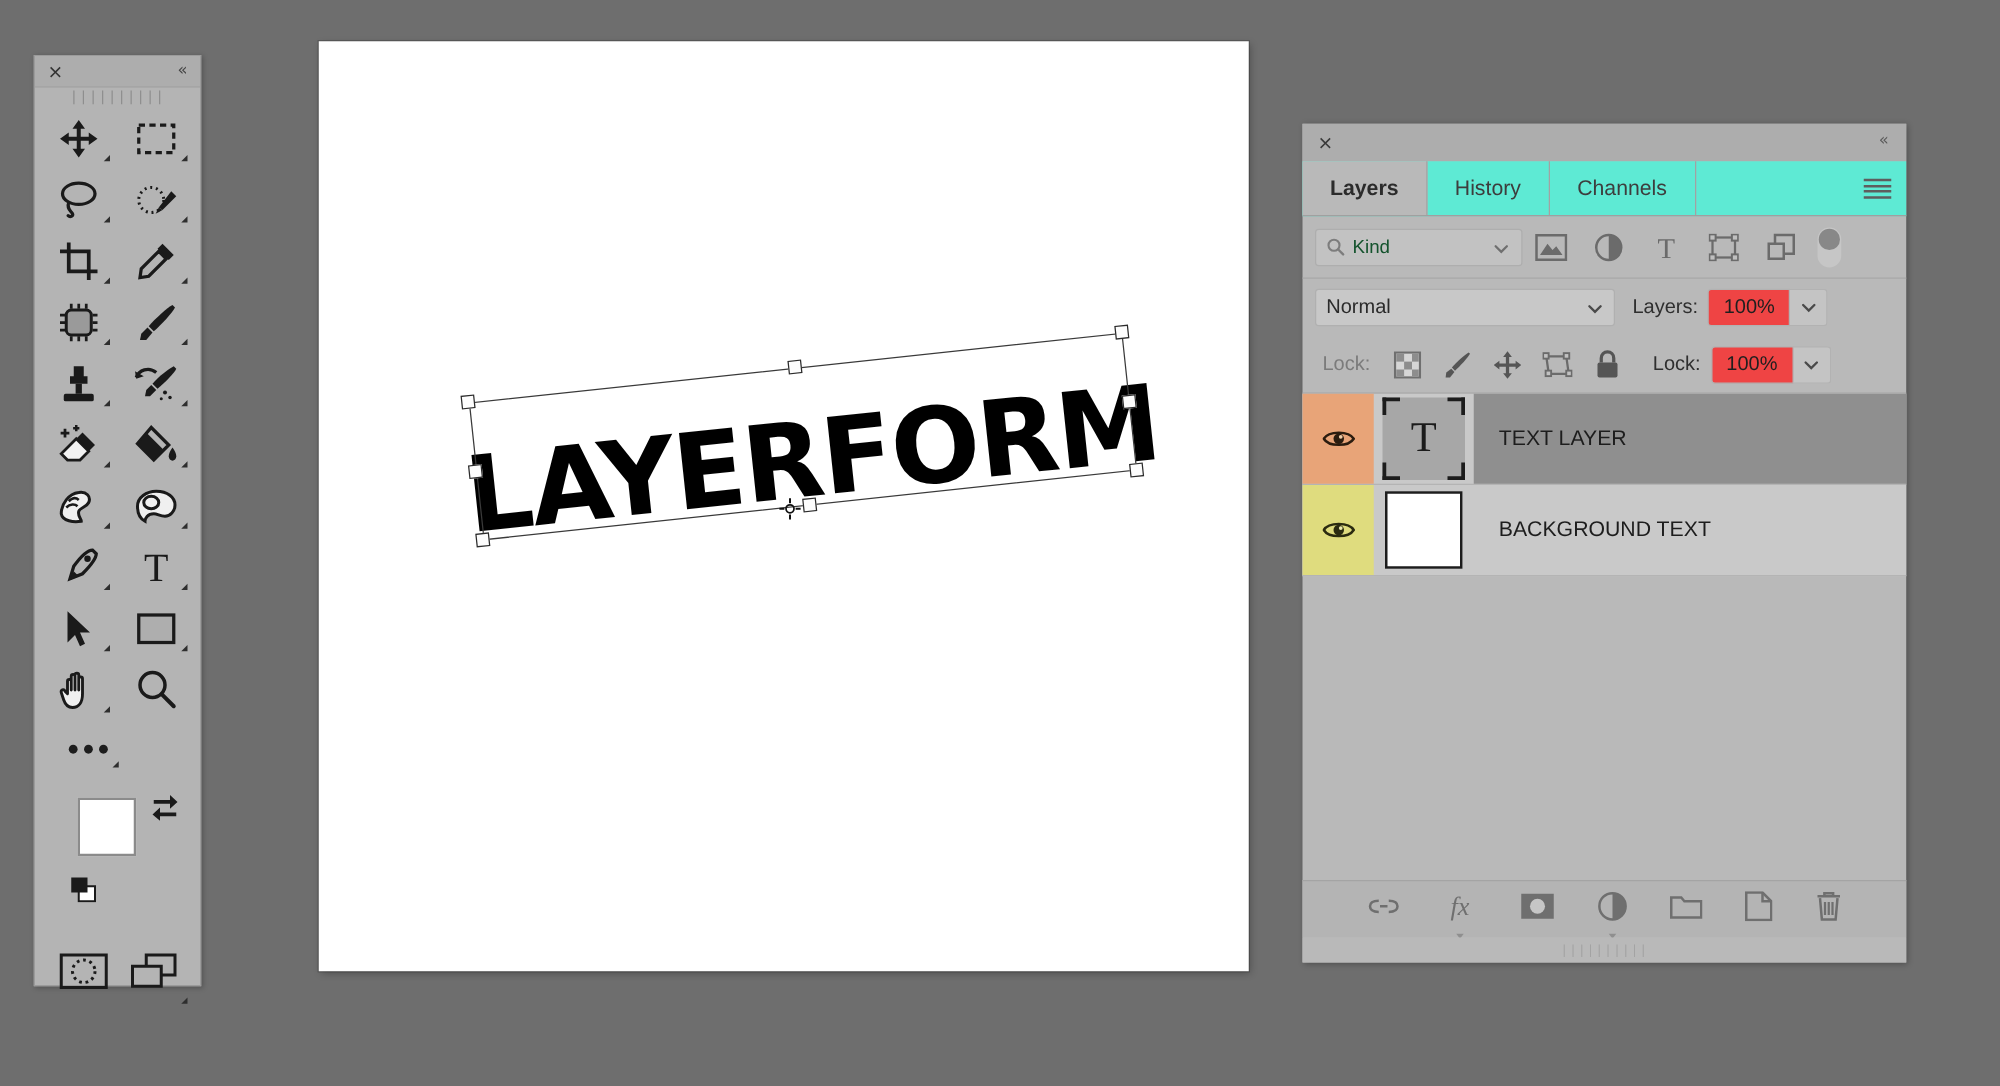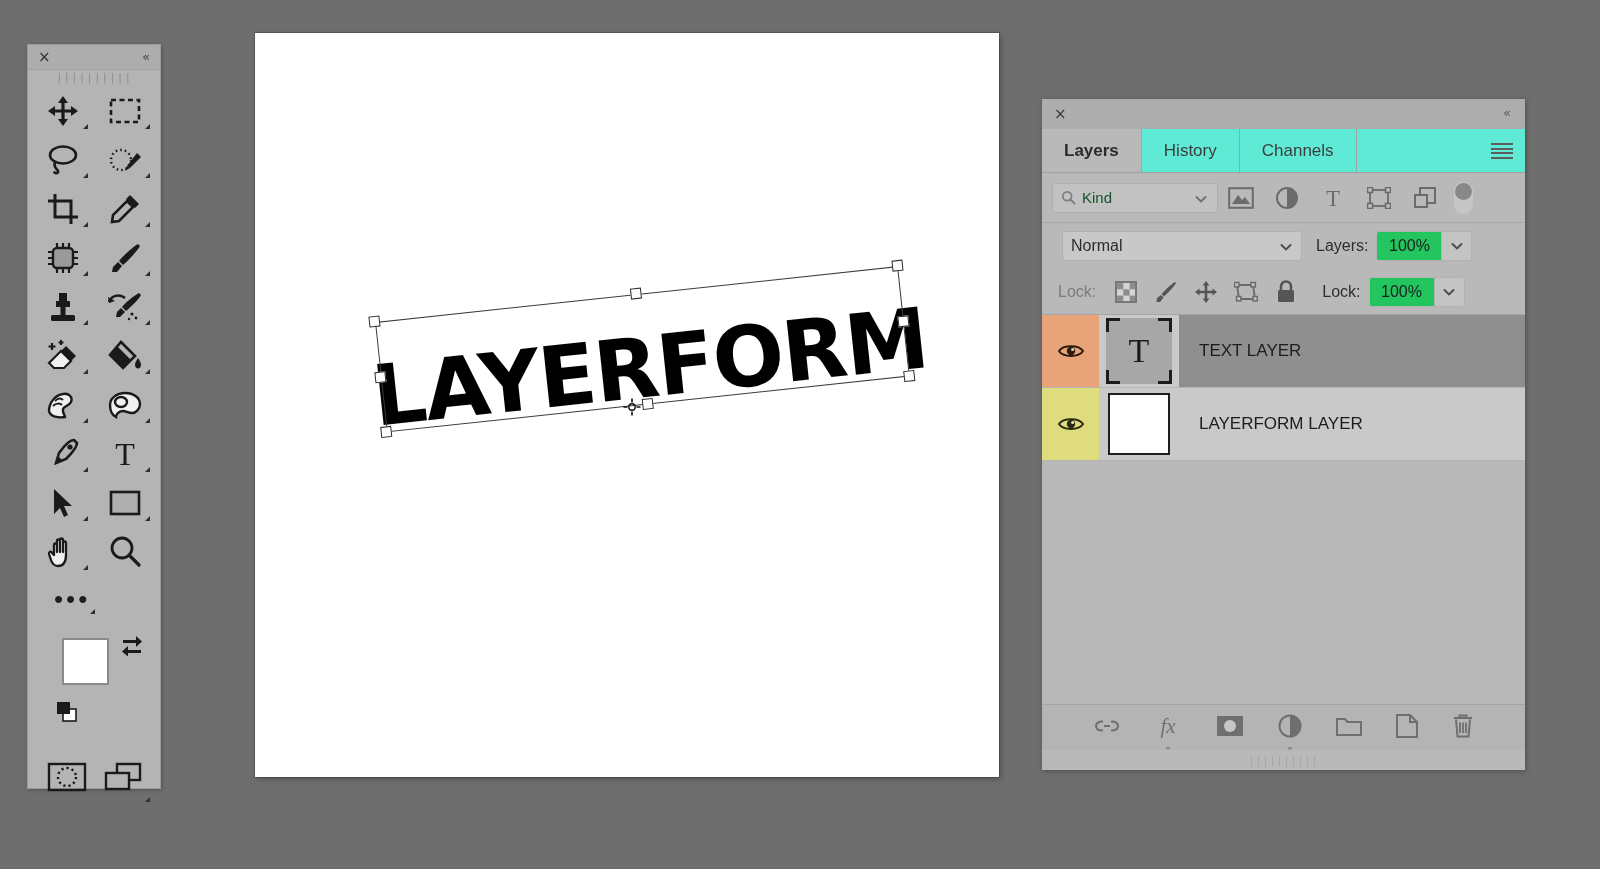--- a/index.html
+++ b/index.html
@@ -211,33 +211,33 @@
     margin-left: 6px;
     width: 19px; height: 32px; border-radius: 10px;
     background: #c6c6c6; position: relative;
   }
   #filter-toggle .knob {
     position: absolute; left: 1px; top: 1px;
     width: 17px; height: 17px; border-radius: 50%;
     background: #888888;
   }
   #blend-row {
-    height: 46px; display: flex; align-items: center; padding: 0 20px;
+    height: 46px; display: flex; align-items: center; padding: 0 10px;
   }
   #blend-select {
     width: 240px; height: 30px;
     background: #c8c8c8; border: 1px solid #b0b0b0; border-radius: 3px;
     display: flex; align-items: center; padding: 0 8px;
     position: relative; font-size: 16px; color: #2b2b2b;
   }
   #blend-select .chev { position: absolute; right: 8px; top: 8px; }
   #opacity-label { margin-left: 14px; font-size: 16px; color: #2f2f2f; }
   .num-field {
     margin-left: 8px; height: 30px; min-width: 66px;
-    background: #22c55e; border: 1px solid #b2b2b2; border-radius: 3px 0 0 3px;
+    background: #ef4444; border: 1px solid #b2b2b2; border-radius: 3px 0 0 3px;
     display: flex; align-items: center; justify-content: center;
     font-size: 16px; color: #1f1f1f;
   }
   .num-stepper {
     height: 30px; width: 30px;
     background: #c4c4c4; border: 1px solid #b2b2b2; border-left: none;
     border-radius: 0 3px 3px 0;
     display: flex; align-items: center; justify-content: center;
   }
   #lock-row {
@@ -704,21 +704,21 @@
       <span class="eye-cell" style="background:#dfdc7e">
         <svg width="26" height="18" viewBox="0 0 26 18">
           <path d="M1 9 C5 2.5 21 2.5 25 9 C21 15.5 5 15.5 1 9 Z" fill="none" stroke="#2b2b10" stroke-width="2"></path>
           <circle cx="13" cy="9" r="4.2" fill="#2b2b10"></circle>
           <circle cx="14.6" cy="7.4" r="1.5" fill="#eceaae"></circle>
         </svg>
       </span>
       <span class="thumb-cell">
         <span class="thumb-white"></span>
       </span>
-      <span class="layer-name-cell">LAYERFORM LAYER</span>
+      <span class="layer-name-cell">BACKGROUND TEXT</span>
     </div>
 
   </div>
 
   <div id="panel-bottom-bar">
     <span class="pb-icon">
       <svg width="26" height="20" viewBox="0 0 26 20">
         <path d="M10 10 L16 10" stroke="#6f6f6f" stroke-width="2"></path>
         <path d="M9 5.5 C4 5.5 2 7 2 10 C2 13 4 14.5 9 14.5" fill="none" stroke="#6f6f6f" stroke-width="2"></path>
         <path d="M17 5.5 C22 5.5 24 7 24 10 C24 13 22 14.5 17 14.5" fill="none" stroke="#6f6f6f" stroke-width="2"></path>

